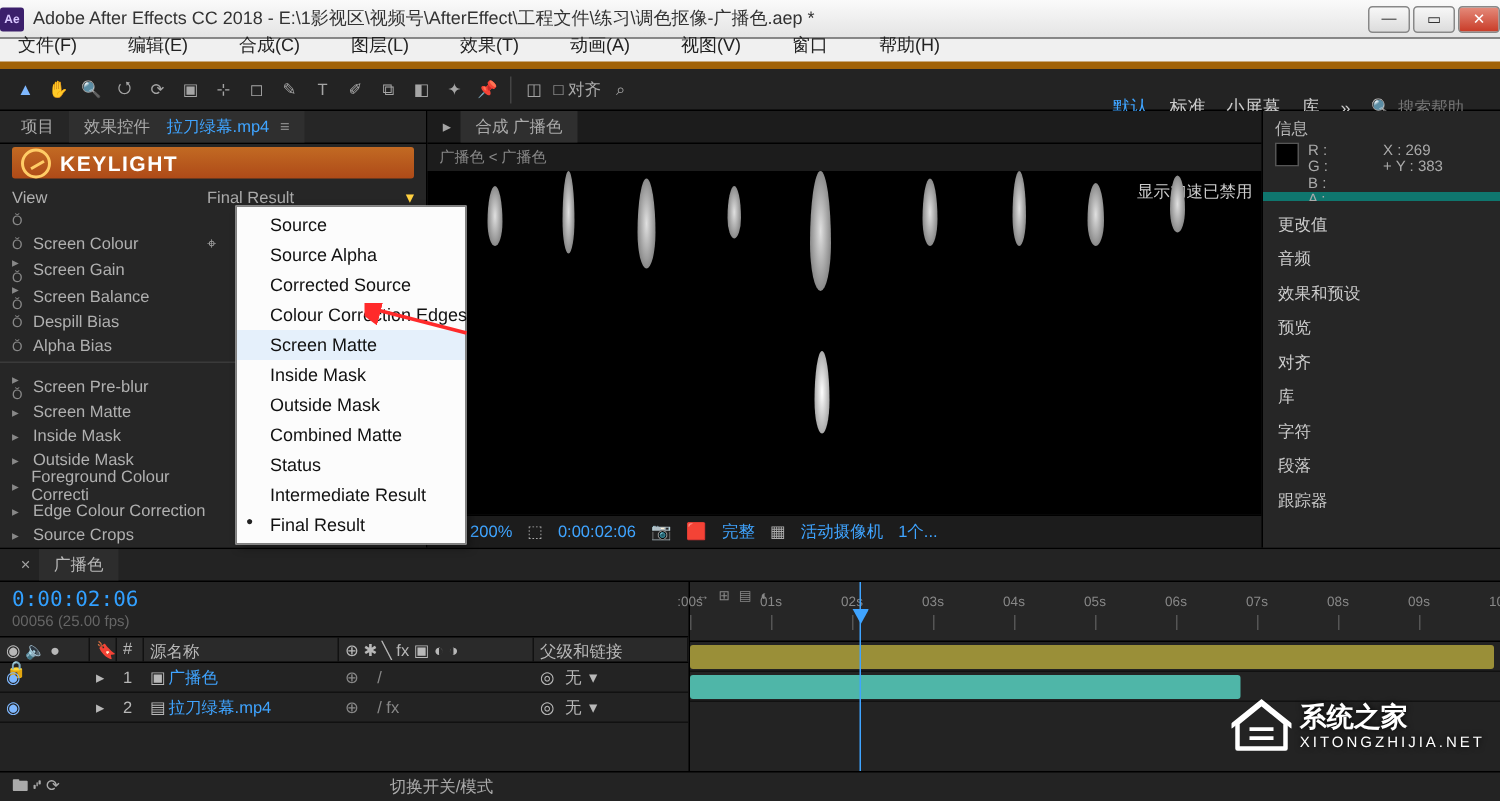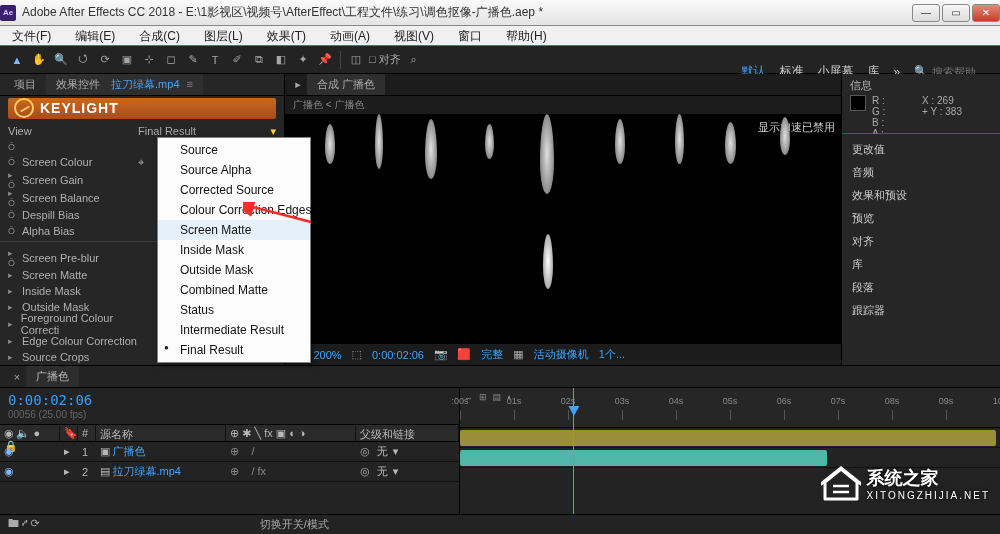--- a/index.html
+++ b/index.html
@@ -7,21 +7,21 @@
 
     
     .titlebar { height: 26px; background: linear-gradient(#fafafa,#e4e4e4); display: flex; align-items: center; padding: 0 0; border-bottom: 1px solid #888; }
     .app-icon { width: 16px; height: 16px; background: #3b1f6b; color: #d9c6ff; font-size: 8px; display: flex; align-items: center; justify-content: center; border-radius: 2px; margin-right: 6px; font-weight: bold; }
     .title-text { color: #333; font-size: 12px; flex: 1; white-space: nowrap; overflow: hidden; }
     .win-btns { display: flex; gap: 2px; }
     .win-btn { width: 28px; height: 18px; border: 1px solid #888; background: linear-gradient(#f7f7f7,#dcdcdc); border-radius: 3px; display: flex; align-items: center; justify-content: center; font-size: 10px; color: #333; }
     .win-btn.close { background: linear-gradient(#e48a7a,#c93c28); color: #fff; }
 
     
-    .menubar { height: 20px; background: #f0f0f0; display: flex; align-items: flex-start; padding: 0 6px; gap: 12px; border-bottom: 1px solid #a16207; }
+    .menubar { height: 20px; background: #f0f0f0; display: flex; align-items: flex-end; padding: 0 6px; gap: 22px; border-bottom: 5px solid #a16207; }
     .menubar span { color: #222; font-size: 12px; padding: 2px 6px; }
 
     
     .toolbar { height: 28px; background: #232323; display: flex; align-items: center; padding: 0 8px; gap: 4px; border-bottom: 1px solid #000; }
     .tool-ico { width: 18px; height: 18px; display: flex; align-items: center; justify-content: center; color: #a5a5a5; font-size: 11px; }
     .tool-ico.lt { color: #7fb8ff; }
     .tool-sep { width: 1px; height: 18px; background: #444; margin: 0 2px; }
     .tool-right { margin-left: auto; display: flex; align-items: center; gap: 14px; margin-top: 24px; }
     .workspace-link { color: #3fa4ff; font-size: 12px; text-decoration: underline; }
     .workspace { color: #ccc; font-size: 12px; }
@@ -62,21 +62,21 @@
     .viewer-tabs { height: 22px; display: flex; align-items: center; padding: 0 4px; border-bottom: 1px solid #000; }
     .crumb2 { font-size: 10px; color: #888; padding: 2px 8px; }
     .canvas { flex: 1; background: #000; position: relative; overflow: hidden; }
     .drip { position: absolute; background: radial-gradient(#e0e0e0,#666); border-radius: 50% 50% 50% 50% / 60% 60% 40% 40%; }
     .hud { position: absolute; right: 6px; top: 6px; color: #ccc; font-size: 11px; }
     .viewer-footer { height: 22px; display: flex; align-items: center; padding: 0 8px; gap: 10px; font-size: 11px; color: #aaa; border-top: 1px solid #000; }
     .vf-val { color: #3fa4ff; }
 
     
     .right-col { width: 158px; display: flex; flex-direction: column; }
-    .info-panel { background: #262626; padding: 4px 8px; border-bottom: 1px solid #0f766e; height: 60px; }
+    .info-panel { background: #262626; padding: 4px 8px; border-bottom: 6px solid #0f766e; height: 60px; }
     .info-grid { display: grid; grid-template-columns: 50px 50px; font-size: 10px; color: #aaa; }
     .swatch { width: 16px; height: 16px; background: #000; border: 1px solid #555; float: left; margin-right: 6px; }
     .side-list { flex: 1; background: #262626; padding: 4px 0; }
     .side-item { padding: 4px 10px; font-size: 11px; color: #ccc; }
 
     
     .timeline { height: 169px; background: #232323; border-top: 1px solid #000; display: flex; flex-direction: column; }
     .tl-tabs { height: 22px; display: flex; align-items: center; padding: 0 8px; border-bottom: 1px solid #000; }
     .tl-tab { padding: 3px 10px; background: #2d2d2d; font-size: 11px; }
     .tl-body { flex: 1; display: flex; }
@@ -318,20 +318,21 @@
           <span></span>
       </div>
     </div>
     <div class="side-list">
       <div class="side-item">更改值</div>
       <div class="side-item">音频</div>
       <div class="side-item">效果和预设</div>
       <div class="side-item">预览</div>
       <div class="side-item">对齐</div>
       <div class="side-item">库</div>
+      <div class="side-item">字符</div>
       <div class="side-item">段落</div>
       <div class="side-item">跟踪器</div>
     </div>
   </div>
 </div>
 
 <div class="dropdown">
   <div class="dd-item">Source</div>
   <div class="dd-item">Source Alpha</div>
   <div class="dd-item">Corrected Source</div>

